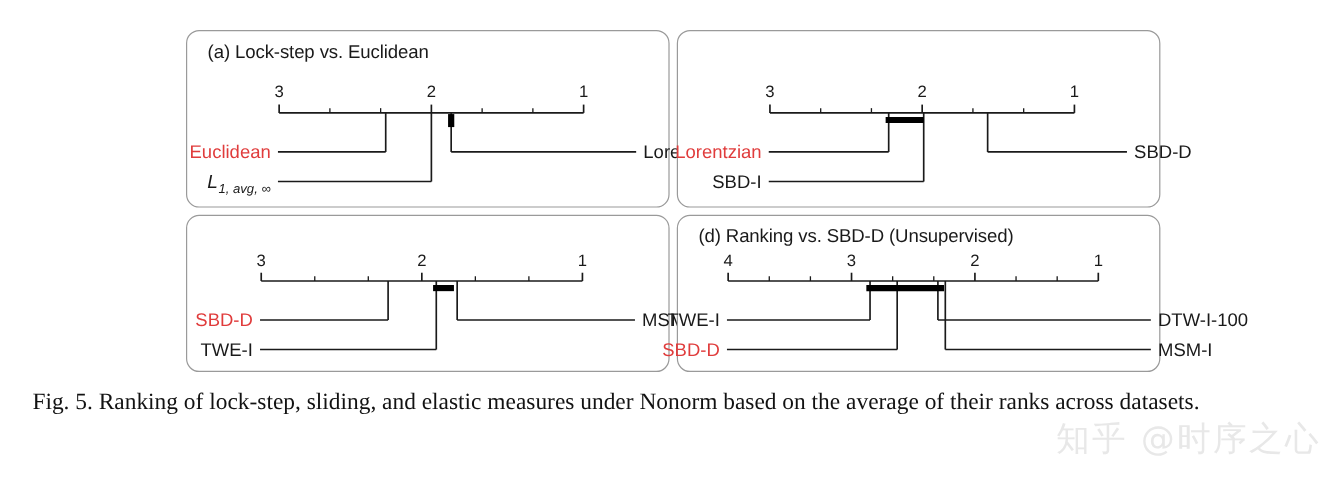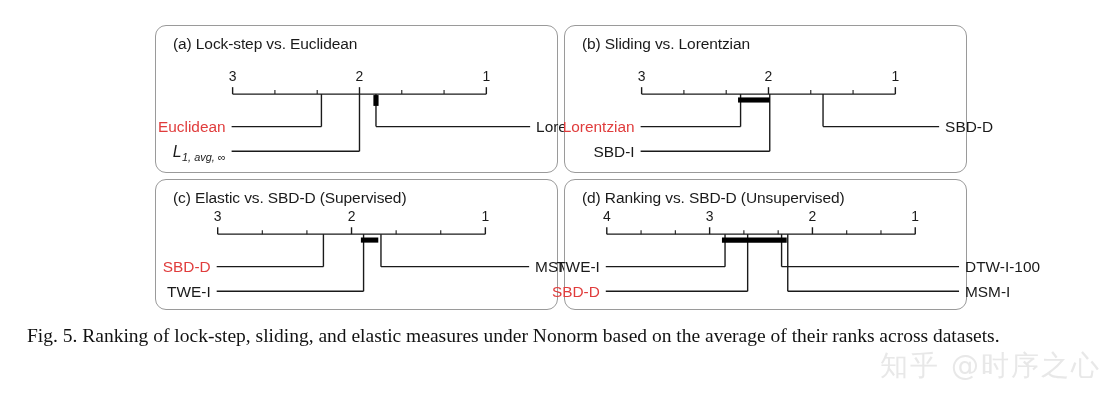--- a/index.html
+++ b/index.html
@@ -136,21 +136,20 @@
           <g>
             <line x1="221.075" y1="69" x2="221.075" y2="102" class="connector"></line>
             <line x1="221.075" y1="102" x2="376" y2="102" class="connector"></line>
             <text x="382" y="107.5" class="method-label right">Lorentzian</text>
           </g>
           <line x1="221.075" y1="70" x2="221.075" y2="81" stroke-width="5.2" class="clique"></line>
         </svg>
     </div>
 
     <div class="cd-panel pb">
-      <div class="panel-title">(b) Sliding vs. Lorentzian</div>
       <svg class="cd-svg" viewBox="0 0 403 148" preserveAspectRatio="none">
           <line x1="77" y1="69" x2="332" y2="69" class="axis-line"></line>
           <line x1="77" y1="69" x2="77" y2="62" class="tick-major"></line>
           <text x="77" y="56" class="tick-label">3</text>
           <line x1="204.5" y1="69" x2="204.5" y2="62" class="tick-major"></line>
           <text x="204.5" y="56" class="tick-label">2</text>
           <line x1="332" y1="69" x2="332" y2="62" class="tick-major"></line>
           <text x="332" y="56" class="tick-label">1</text>
           <line x1="119.50000000000003" y1="69" x2="119.50000000000003" y2="65" class="tick-minor"></line>
           <line x1="162" y1="69" x2="162" y2="65" class="tick-minor"></line>
@@ -169,21 +168,20 @@
           <g>
             <line x1="259.325" y1="69" x2="259.325" y2="102" class="connector"></line>
             <line x1="259.325" y1="102" x2="376" y2="102" class="connector"></line>
             <text x="382" y="107.5" class="method-label right">SBD-D</text>
           </g>
           <line x1="173.89999999999998" y1="75" x2="205.775" y2="75" class="clique"></line>
         </svg>
     </div>
 
     <div class="cd-panel pc">
-      <div class="panel-title">(c) Elastic vs. SBD-D (Supervised)</div>
       <svg class="cd-svg" viewBox="0 0 403 131" preserveAspectRatio="none">
           <line x1="62" y1="55" x2="331" y2="55" class="axis-line"></line>
           <line x1="62" y1="55" x2="62" y2="48" class="tick-major"></line>
           <text x="62" y="42" class="tick-label">3</text>
           <line x1="196.5" y1="55" x2="196.5" y2="48" class="tick-major"></line>
           <text x="196.5" y="42" class="tick-label">2</text>
           <line x1="331" y1="55" x2="331" y2="48" class="tick-major"></line>
           <text x="331" y="42" class="tick-label">1</text>
           <line x1="106.83333333333334" y1="55" x2="106.83333333333334" y2="51" class="tick-minor"></line>
           <line x1="151.66666666666663" y1="55" x2="151.66666666666663" y2="51" class="tick-minor"></line>

